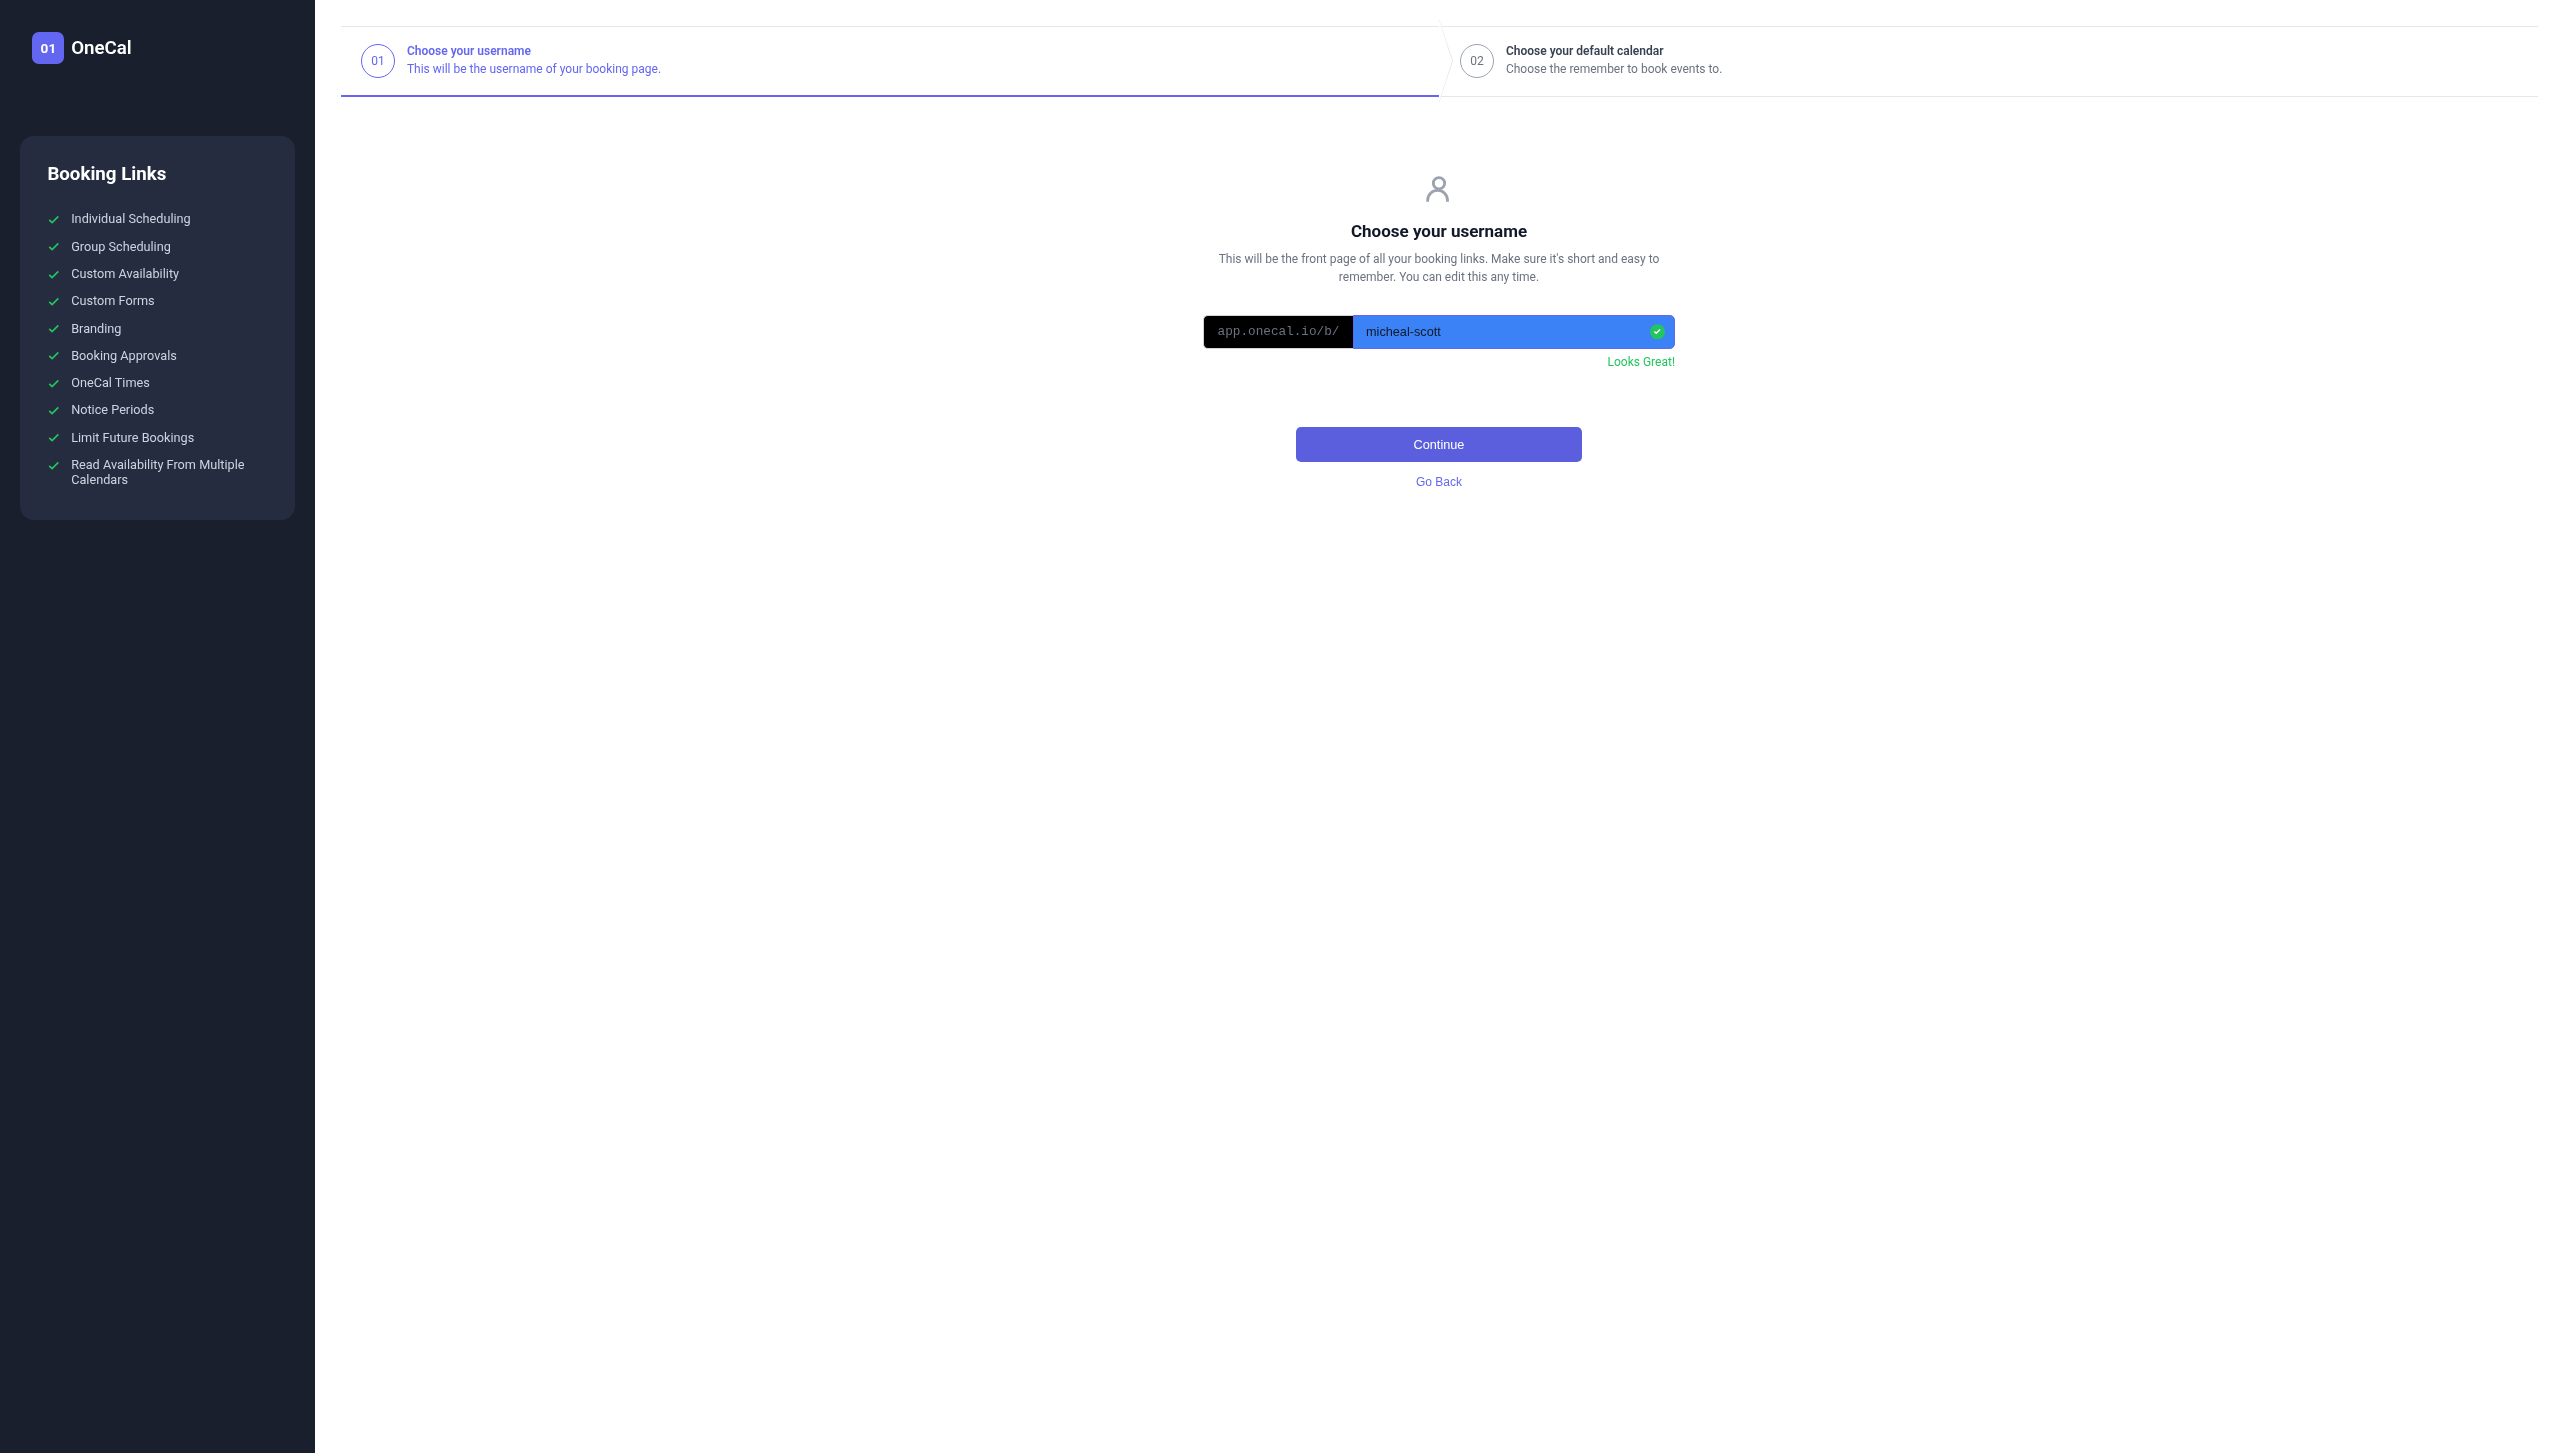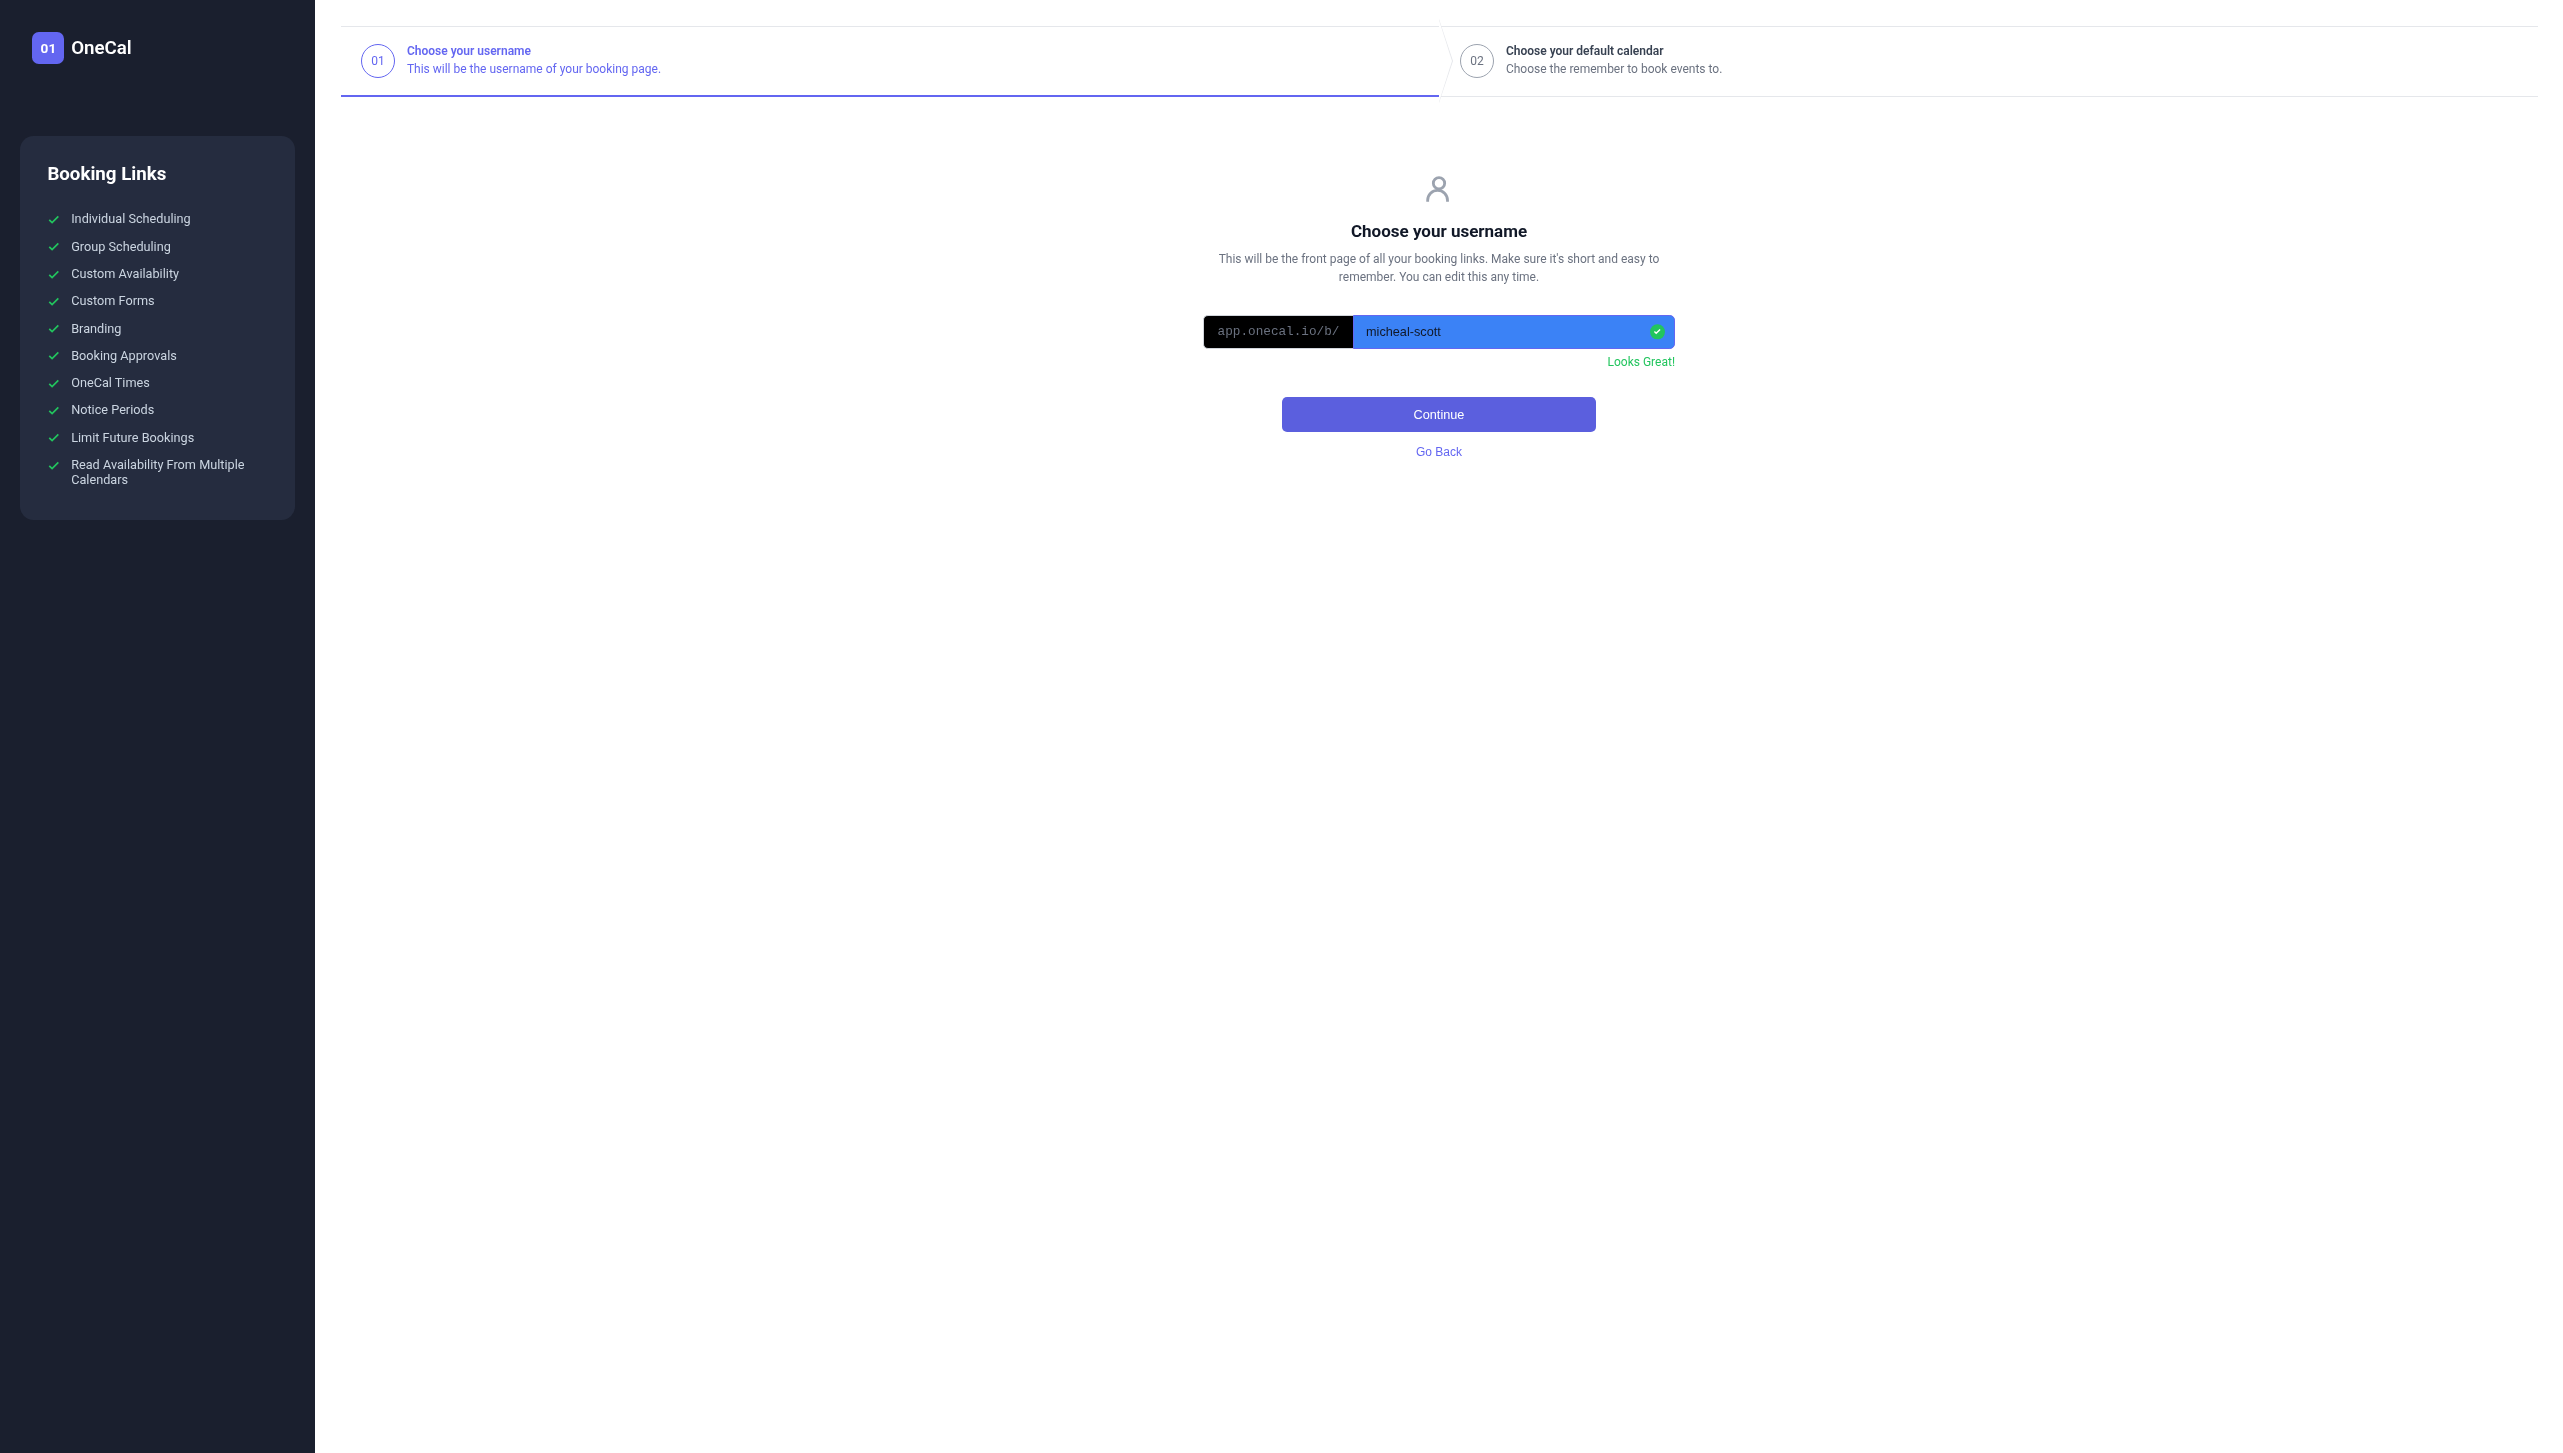--- a/index.html
+++ b/index.html
@@ -233,24 +233,24 @@
       border-radius: 50%;
       display: flex;
       align-items: center;
       justify-content: center;
     }
     .validation-text {
       color: #22c55e;
       font-size: 12px;
       width: 472px;
       text-align: right;
-      margin-bottom: 28px;
+      margin-bottom: 58px;
     }
     .btn-primary {
-      width: 314px;
+      width: 286px;
       padding: 10.2px 20.4px;
       background: #5b5fde;
       color: white;
       border: none;
       border-radius: 5.1px;
       font-size: 12.7px;
       font-weight: 500;
       cursor: pointer;
       margin-bottom: 13.6px;
     }

